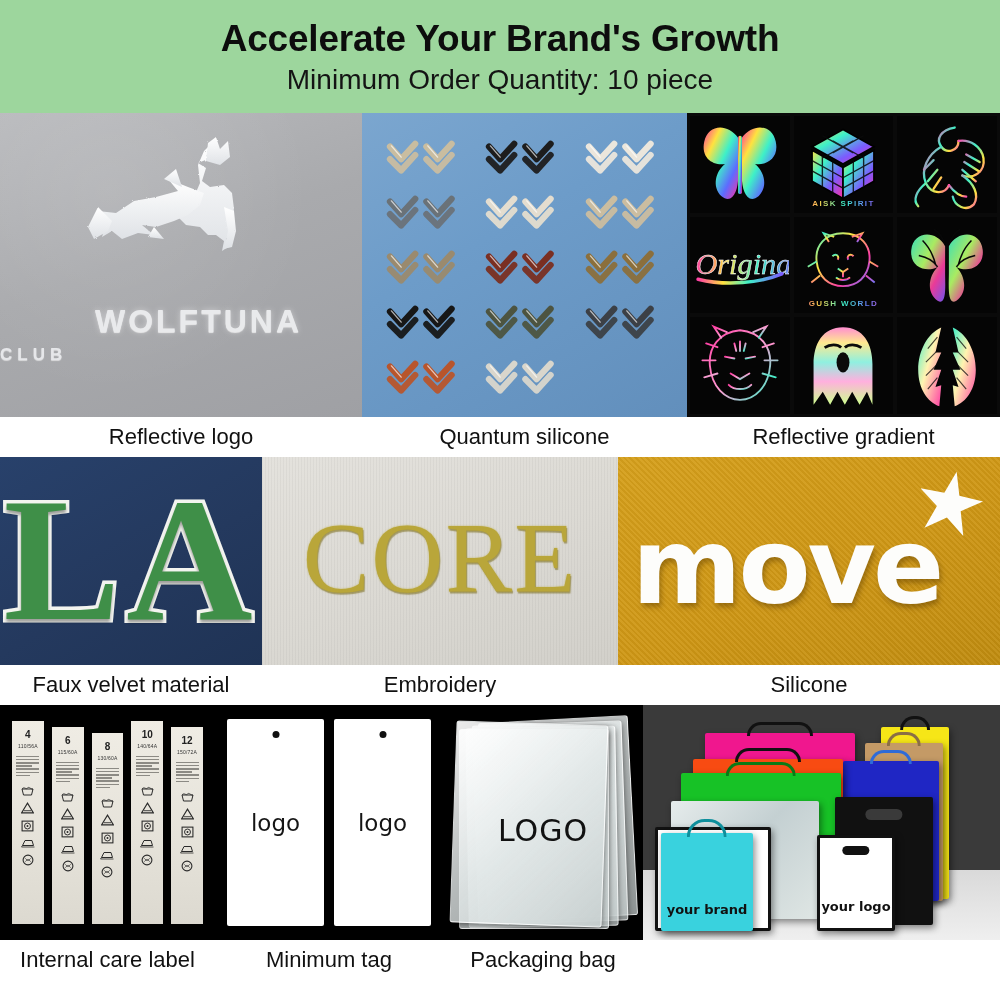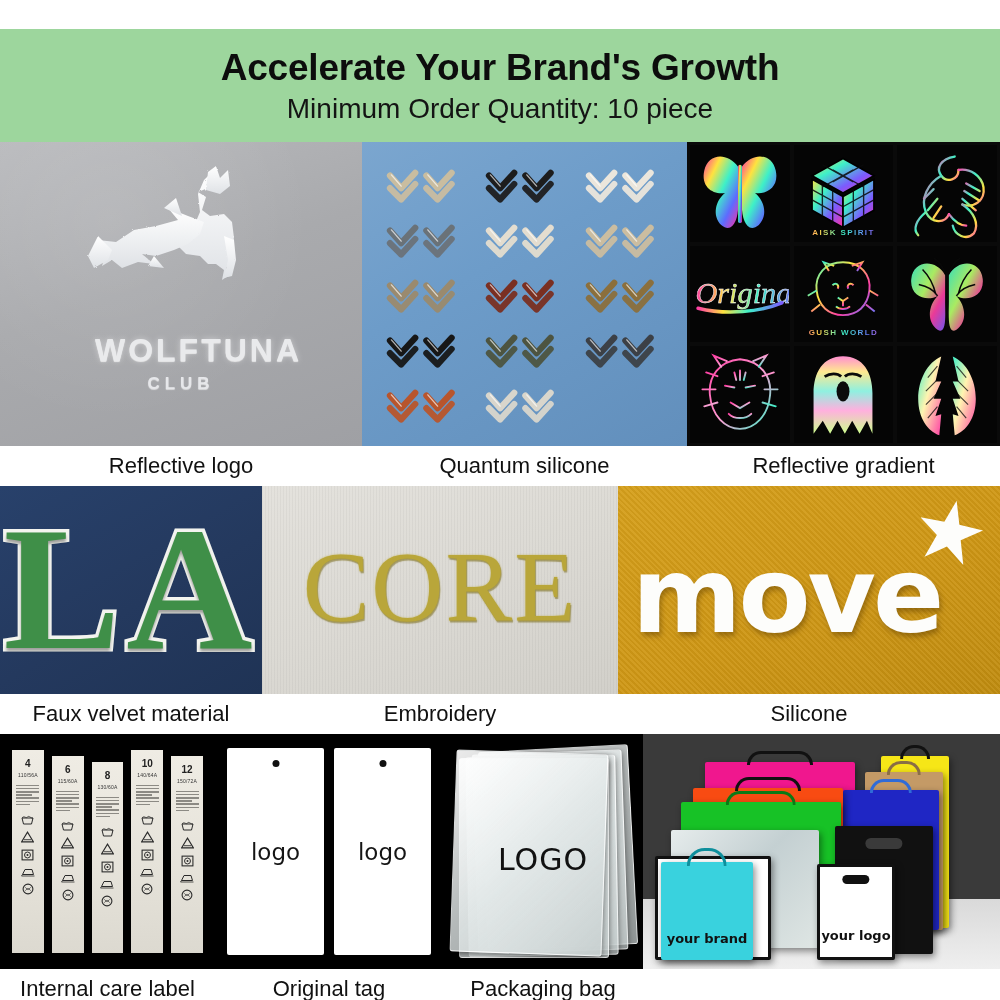--- a/index.html
+++ b/index.html
@@ -10,21 +10,20 @@
   }
   #page { position: relative; width: 1000px; height: 1000px; background:#fff; }
 
   
   .header {
     width: 1000px; height: 113px;
     background: #9dd69d;
     display: flex; flex-direction: column;
     align-items: center; justify-content: center;
     padding-top: 4px;
-    margin-top: 29px;
   }
   .header-title {
     font-size: 37px; font-weight: bold; color: #0d0d0d;
     letter-spacing: -0.2px; line-height: 1.05;
   }
   .header-sub {
     font-size: 28px; color: #141414; line-height: 1.2; margin-top: 4px;
   }
 
   
@@ -46,21 +45,21 @@
   }
   .wolf-wrap { position:absolute; left:82px; top:22px; width:200px; height:170px; }
   .brandtext {
     position:absolute; left:0; right:0; top:190px; text-align:center;
     color:#e9eaec; font-weight:bold; letter-spacing:3px;
     font-size:32px; text-shadow: 0 1px 1px rgba(255,255,255,.7), 0 0 6px rgba(255,255,255,.45);
     font-family:"Liberation Sans", sans-serif;
     padding-left:35px;
   }
   .brandsub {
-    position:absolute; left:0; right:0; top:232px; text-align:center;
+    position:absolute; left:0; right:0; top:232px; text-align:left;
     color:#e6e7ea; font-weight:bold; letter-spacing:5px; font-size:17px;
     text-shadow: 0 1px 1px rgba(255,255,255,.6);
   }
 
   .p-quantum {
     width: 325px; height: 304px;
     background: linear-gradient(150deg,#7ba6cf 0%, #6d9cc9 40%, #628fbc 100%);
   }
   .chev-grid {
     position:absolute; inset:0; padding:16px 14px;
@@ -927,17 +926,17 @@
         <div class="sbag" style="left:18px; top:128px; width:92px; height:98px; background:#39d2de;">
           <span class="handle" style="border-color:#0e8f9c; top:-14px; height:18px;"></span>
           <span class="sbag-text">your brand</span>
         </div>
       </div>
     </div>
   </div>
 
   <div class="caption-row">
     <div class="caption" style="width:215px">Internal care label</div>
-    <div class="caption" style="width:228px">Original tag</div>
+    <div class="caption" style="width:228px">Minimum tag</div>
     <div class="caption" style="width:200px">Packaging bag</div>
   </div>
 
 </div>
 
 </body></html>

